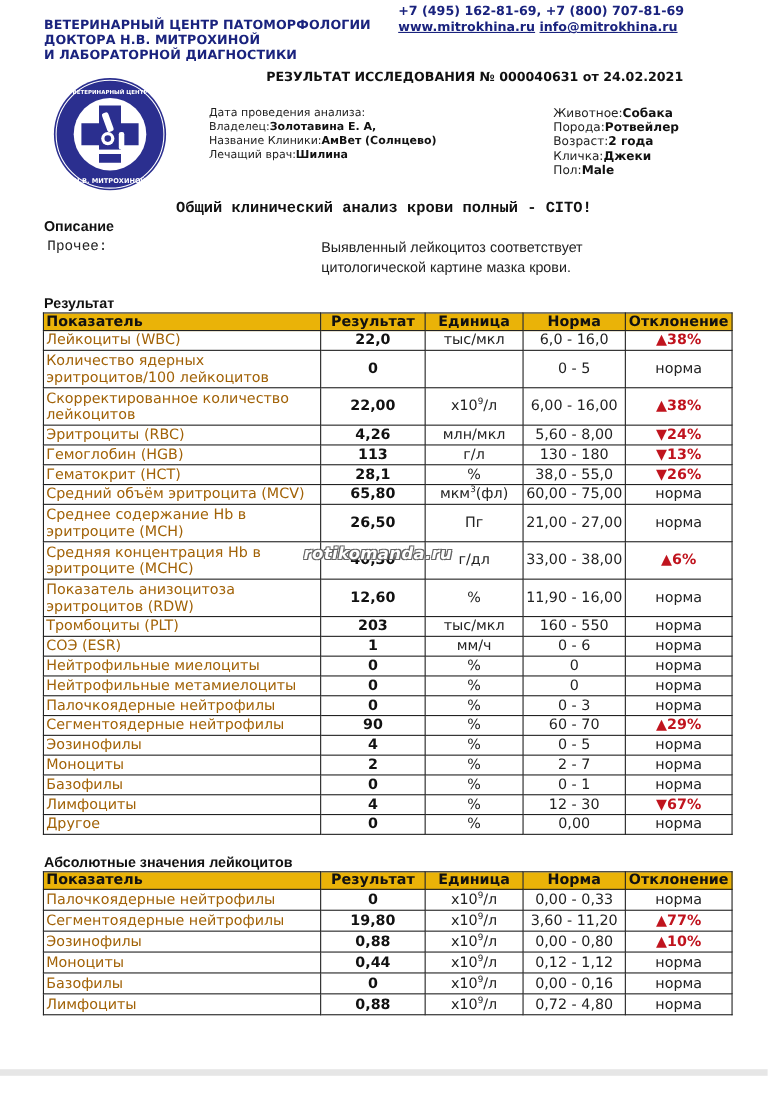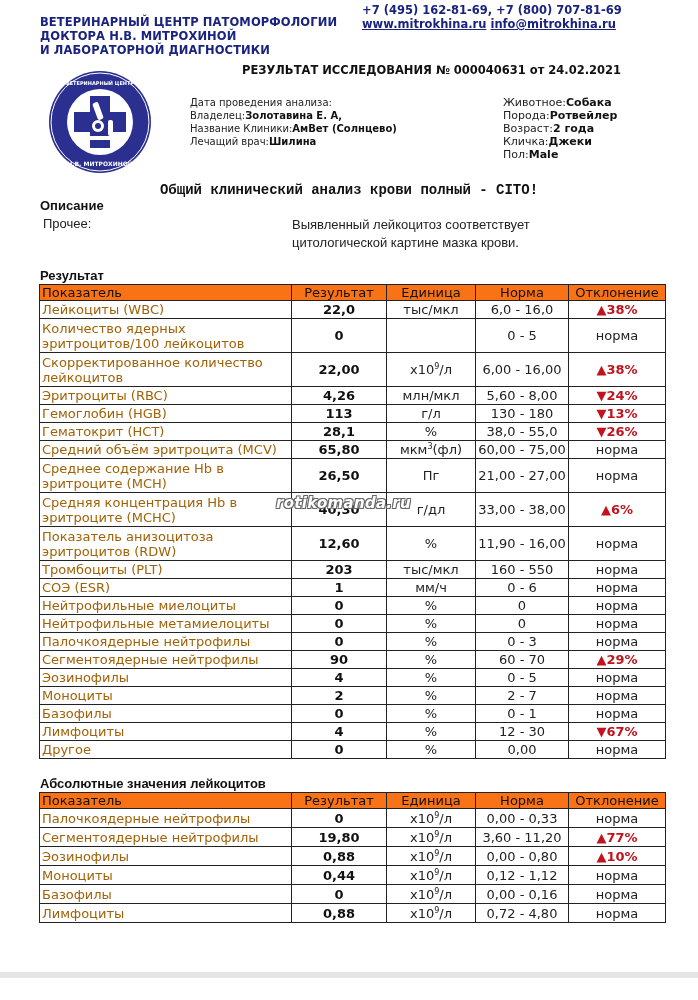--- a/index.html
+++ b/index.html
@@ -7,25 +7,25 @@
   .hdr-org { position:absolute; left:40px; top:15px; font-size:11.5px; font-weight:bold; color:#1a237e; line-height:14px; letter-spacing:0.1px; }
   .hdr-contacts { position:absolute; left:362px; top:3px; font-size:11.5px; font-weight:bold; color:#1a237e; line-height:14px; }
   .hdr-contacts a { color:#1a237e; text-decoration:underline; }
   .result-title { position:absolute; left:242px; top:63px; font-size:11.5px; font-weight:bold; color:#111; }
   .logo { position:absolute; left:48px; top:70px; width:104px; height:104px; }
   .meta-left { position:absolute; left:190px; top:96px; font-size:10px; line-height:13px; color:#222; }
   .meta-right { position:absolute; left:503px; top:96px; font-size:11px; line-height:13px; color:#222; }
   .meta-left b, .meta-right b { color:#111; }
   .main-title { position:absolute; left:0; width:698px; text-align:center; top:182px; font-size:14px; font-weight:bold; color:#111; font-family:Liberation Mono, monospace; }
   .section-h { position:absolute; left:40px; font-size:13px; font-weight:bold; font-family:"Liberation Sans", sans-serif; color:#111; }
-  .desc-label { position:absolute; left:43px; top:216px; font-size:13px; font-family:Liberation Sans, sans-serif; color:#222; }
+  .desc-label { position:absolute; left:43px; top:216px; font-size:13px; font-family:Liberation Mono, monospace; color:#222; }
   .desc-text { position:absolute; left:292px; top:216px; font-size:13px; line-height:18px; font-family:"Liberation Sans", sans-serif; color:#222; width:320px; }
   table.res { position:absolute; left:39px; border-collapse:collapse; font-size:13px; font-family:"DejaVu Sans", sans-serif; }
   table.res td, table.res th { border:1.5px solid #222; padding:0 2px; line-height:15px; }
-  table.res th { background:#f97316; font-weight:normal; text-align:center; height:15px; }
+  table.res th { background:#eab308; font-weight:bold; text-align:center; height:15px; }
   table.res th.c-name { text-align:left; }
   table.res td.c-name { text-align:left; color:#a16207; }
   table.res td.c-val { text-align:center; font-weight:bold; }
   table.res td.c-unit, table.res td.c-norm, table.res td.c-dev { text-align:center; color:#222; }
   table.res td.dev-bad { color:#c0141e; font-weight:bold; }
   .w-name { width:247px; } .w-val { width:90px; } .w-unit { width:84px; } .w-norm { width:88px; } .w-dev { width:92px; }
   sup { font-size:8px; line-height:0; }
   .watermark { position:absolute; left:276px; top:494px; font-size:15px; font-style:italic; font-weight:bold; color:#fff; letter-spacing:0.3px;
     text-shadow: -1px -1px 0 #666, 1px -1px 0 #666, -1px 1px 0 #666, 1px 1px 0 #666; font-family:"DejaVu Sans", sans-serif; }
   .bottom-band { position:absolute; left:0; top:972px; width:698px; height:6px; background:#e6e6e6; }

